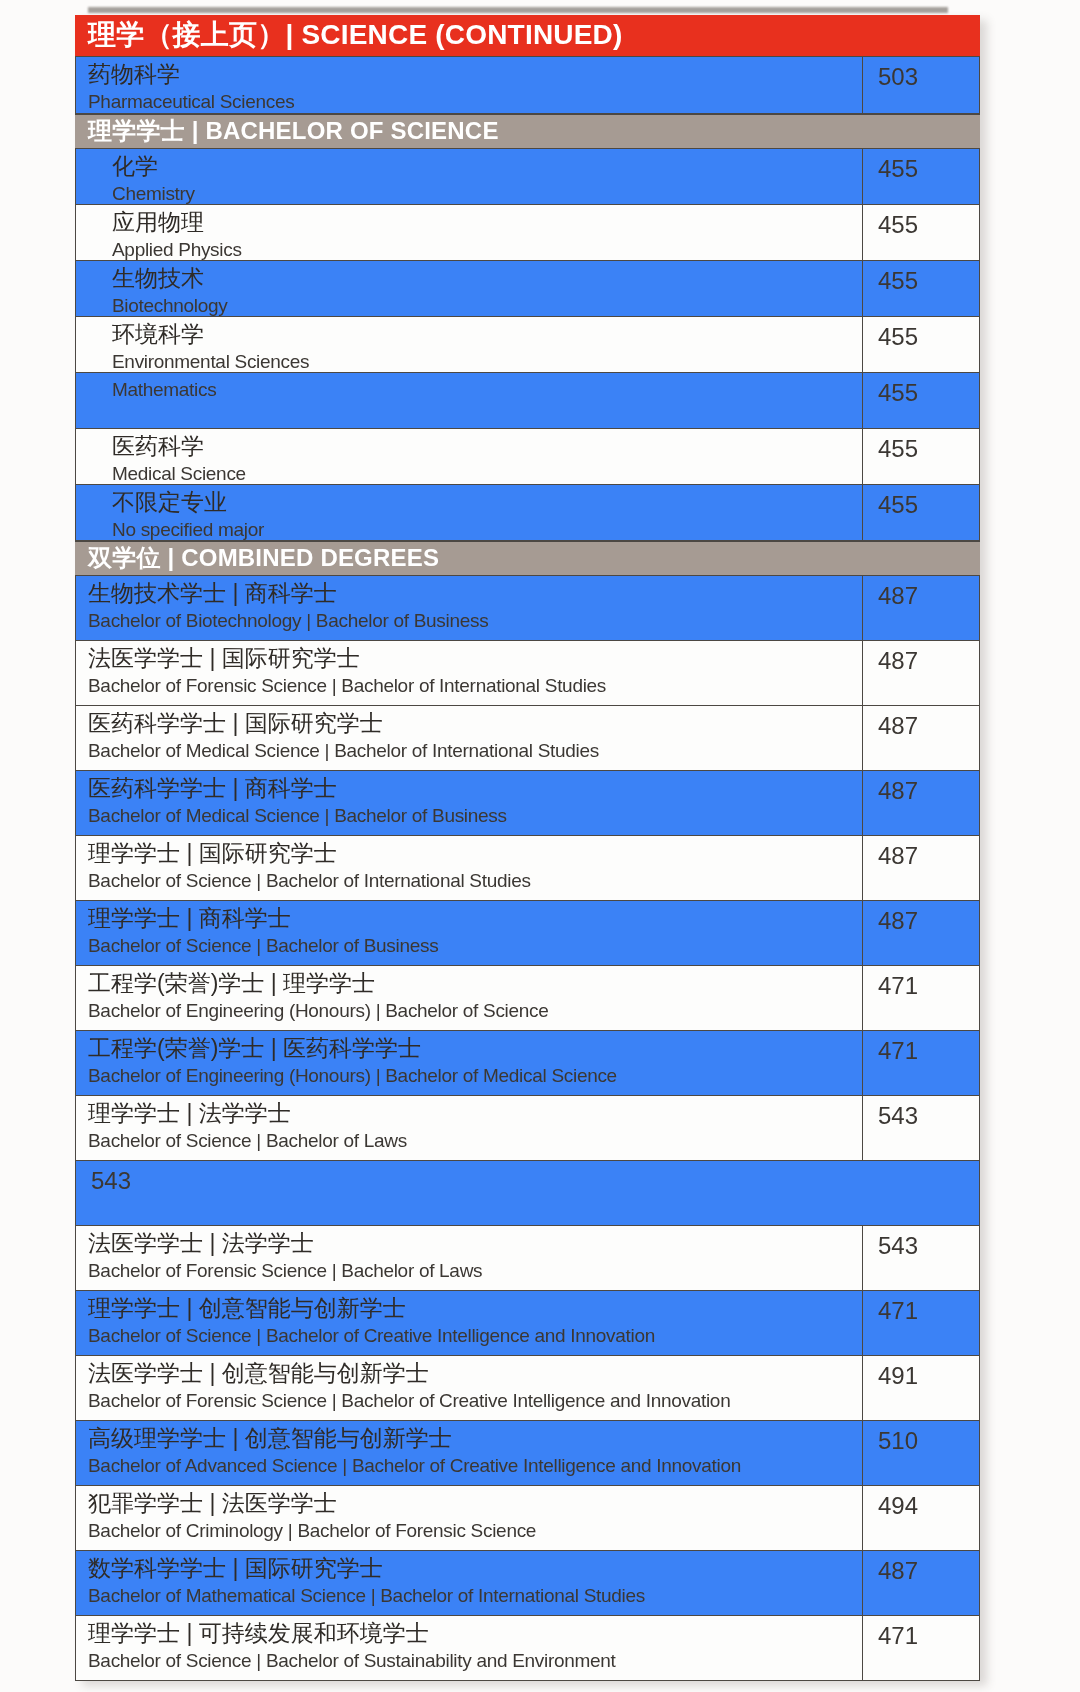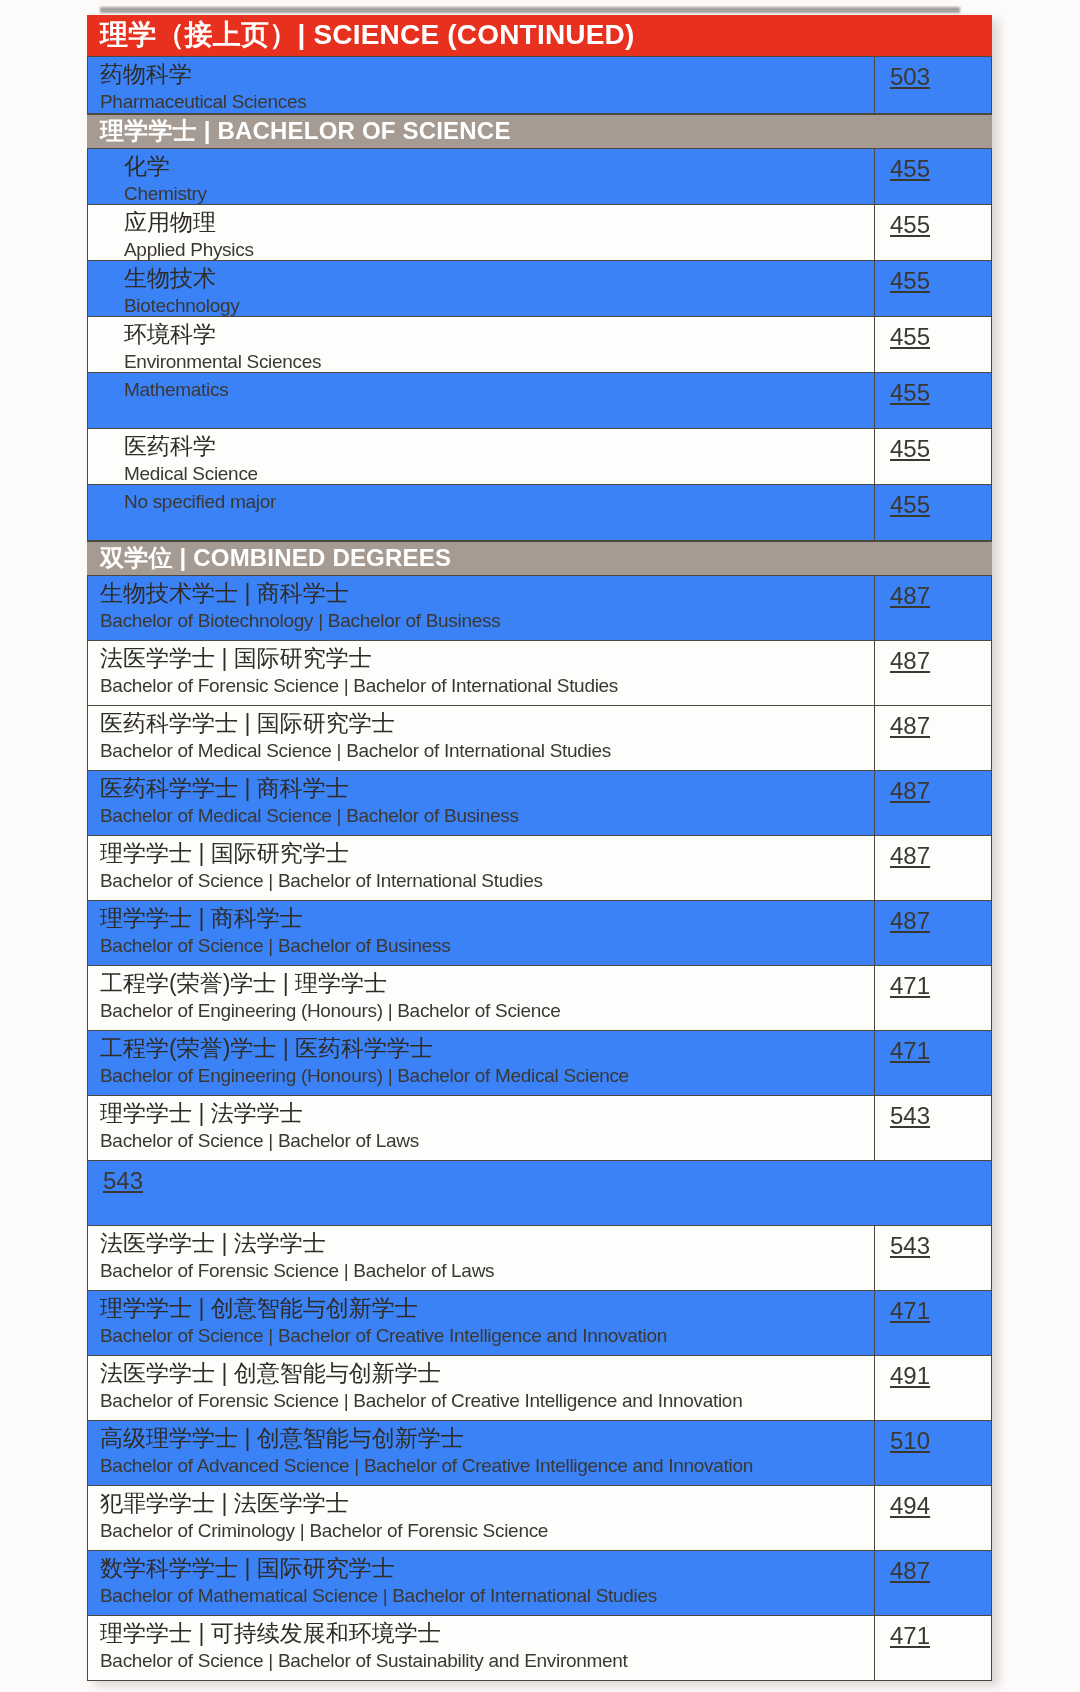--- a/index.html
+++ b/index.html
@@ -3,21 +3,21 @@
 <meta charset="utf-8">
 <style>
   html,body{margin:0;padding:0;}
   body{
     width:1080px;height:1692px;
     background:#fcfbfa;
     font-family:"Liberation Sans",sans-serif;
     position:relative;
     -webkit-font-smoothing:antialiased;
   }
-  .page{position:absolute;inset:0;margin-left:12px;}
+  .page{position:absolute;inset:0;}
   .scan-bar{
     position:absolute;top:7px;left:88px;width:860px;height:6px;
     background:#8f8a84;opacity:.8;filter:blur(1px);
   }
   .doc-table{
     position:absolute;top:15px;left:75px;width:905px;
     box-shadow:7px 5px 9px rgba(70,62,55,.18);
     background:#fdfdfc;
   }
   .sec-header{
@@ -58,21 +58,21 @@
     font-size:23px;line-height:28px;color:#2F2B27;
     white-space:nowrap;
   }
   .cell-main .en{
     font-size:19px;line-height:28px;color:#3B3733;
     letter-spacing:-0.3px;white-space:nowrap;
   }
   .cell-score{
     width:116px;box-sizing:border-box;
     padding:6px 4px 0 15px;
-    font-size:24px;color:#3B3733;text-decoration:underline;
+    font-size:24px;color:#3B3733;
   }
 </style>
 </head>
 <body>
 
 <div class="page">
   <div class="scan-bar"></div>
   <div class="doc-table">
     <div class="sec-header">理学（接上页）| SCIENCE (CONTINUED)</div>
     <div id="table-body">
@@ -120,20 +120,21 @@
         </div>
         <div class="row g1">
           <div class="cell-main">
             <div class="zh">医药科学</div>
             <div class="en">Medical Science</div>
           </div>
           <div class="cell-score">455</div>
         </div>
         <div class="row g1 shaded">
           <div class="cell-main">
+            <div class="zh">不限定专业</div>
             <div class="en">No specified major</div>
           </div>
           <div class="cell-score">455</div>
         </div>
         <div class="grp-header">双学位 | COMBINED DEGREES</div>
         <div class="row g2 shaded">
           <div class="cell-main">
             <div class="zh">生物技术学士 | 商科学士</div>
             <div class="en">Bachelor of Biotechnology | Bachelor of Business</div>
           </div>

